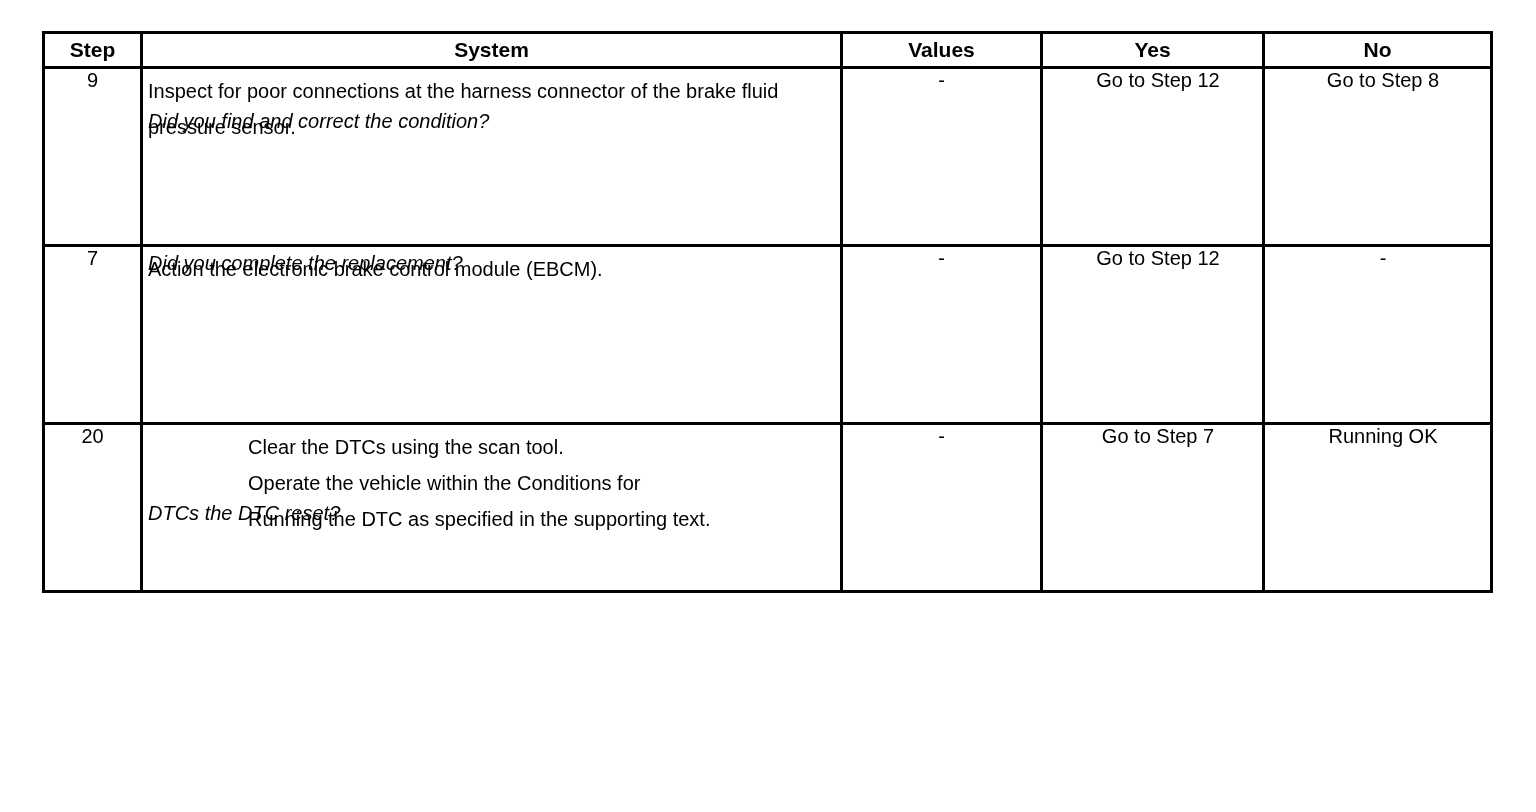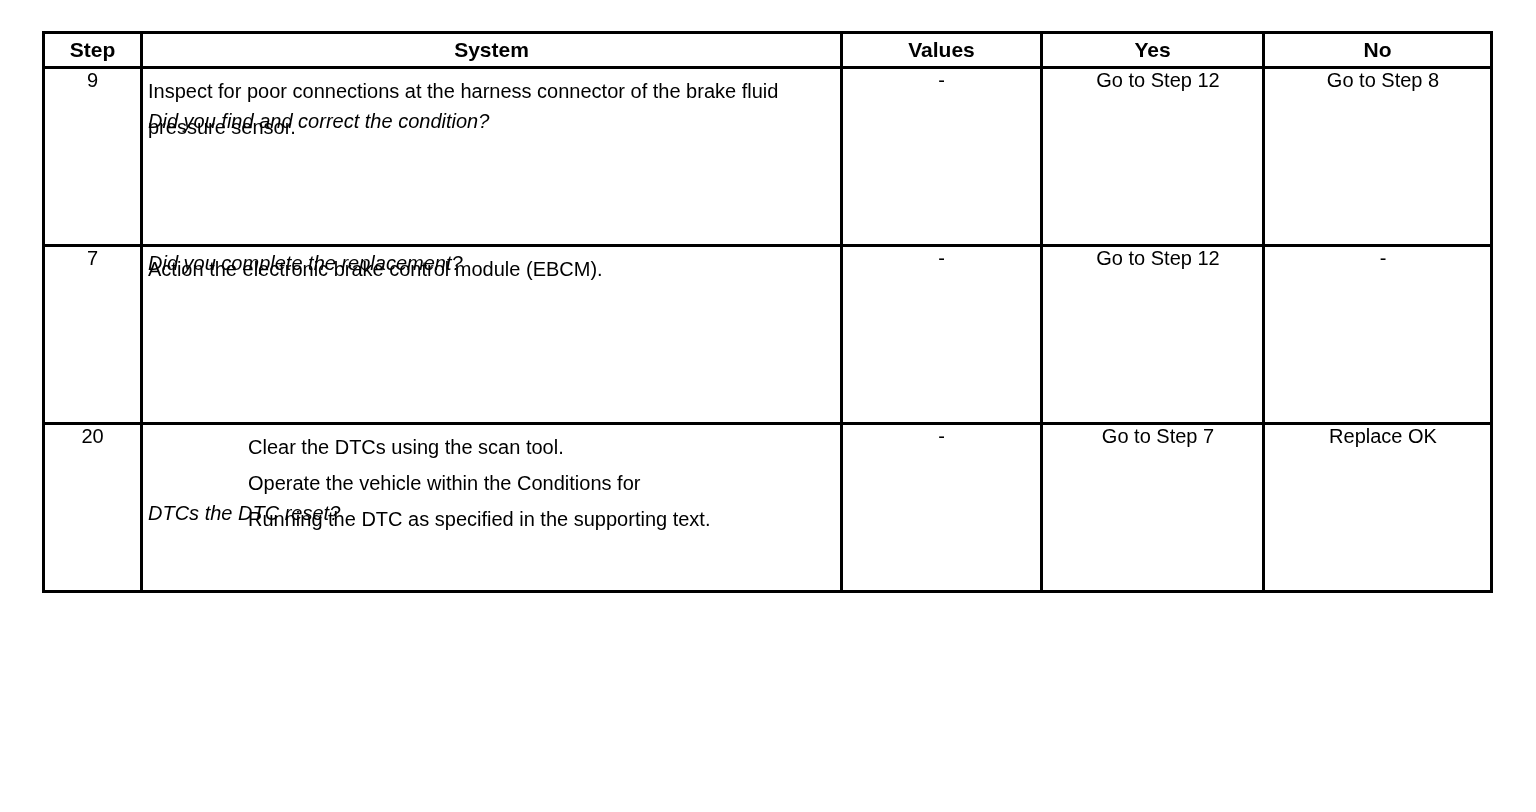--- a/index.html
+++ b/index.html
@@ -182,19 +182,19 @@
 Operate the vehicle within the Conditions for
 Running the DTC as specified in the supporting text.</span>
             <span class="action-question">DTCs the DTC reset?</span>
           </div>
         </td>
         <td class="values-cell">-</td>
         <td class="yes-cell">
           <span class="cell-bottom-text">Go to Step 7</span>
         </td>
         <td class="no-cell">
-          <span class="cell-bottom-text">Replace OK</span>
+          <span class="cell-bottom-text">Running OK</span>
         </td>
       </tr>
 
     </tbody>
   </table>
 </div>
 
 </body></html>

